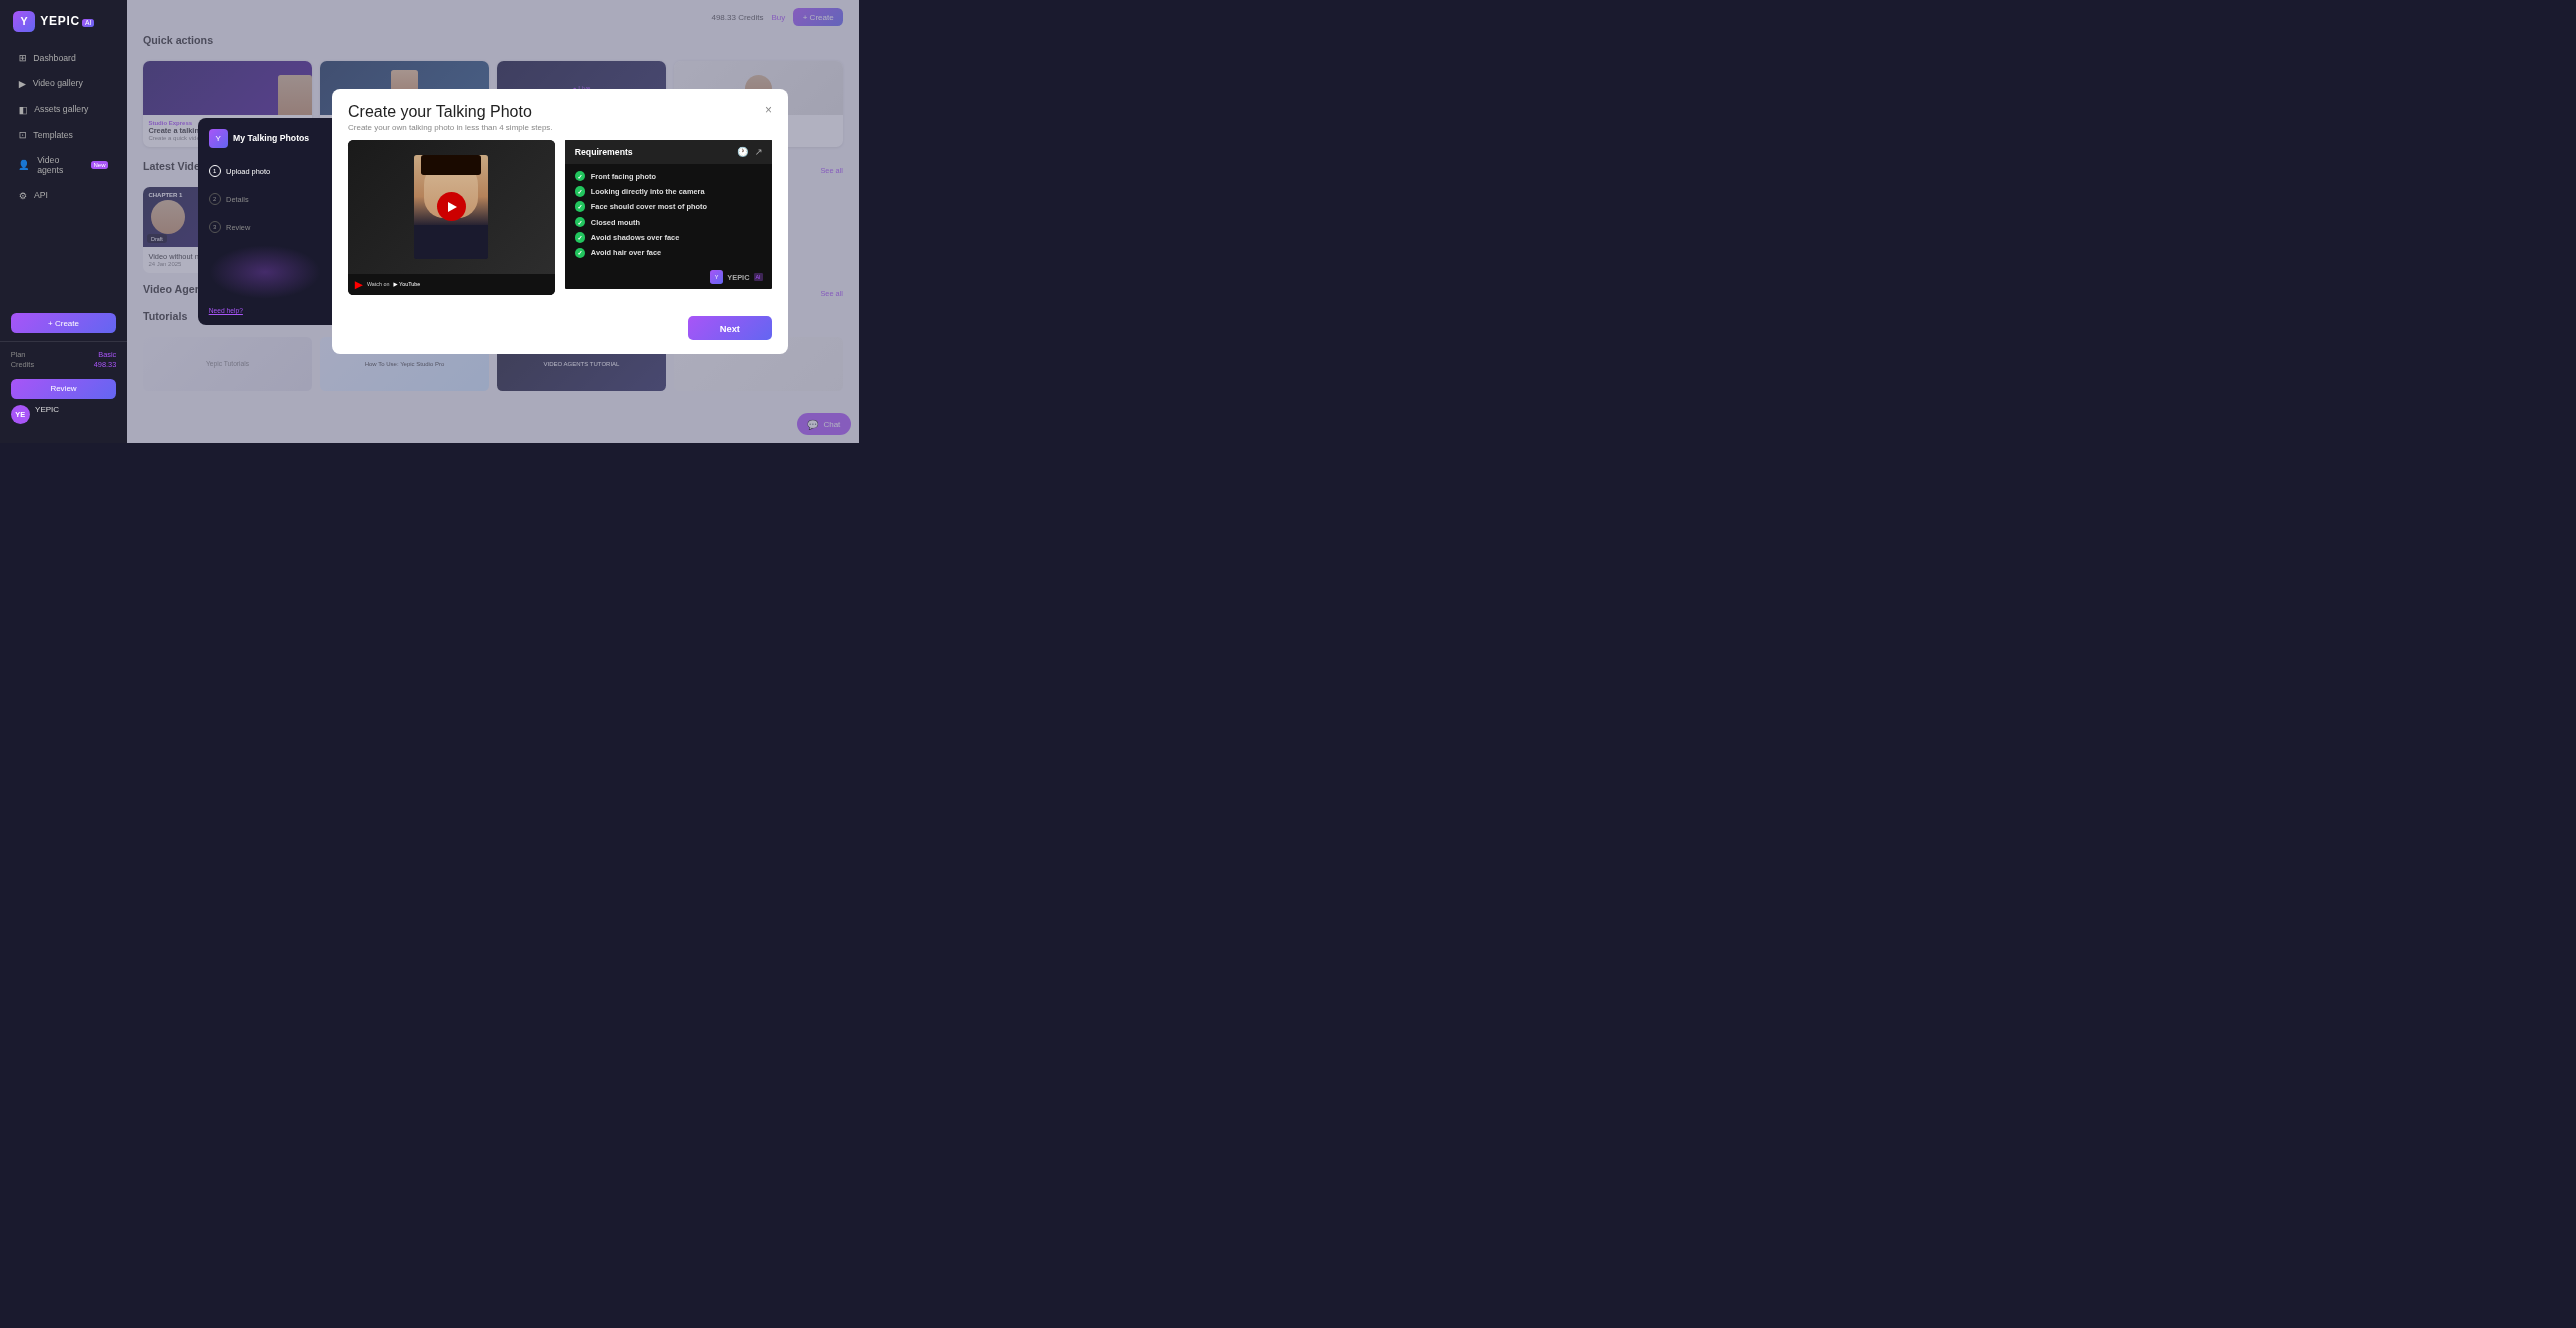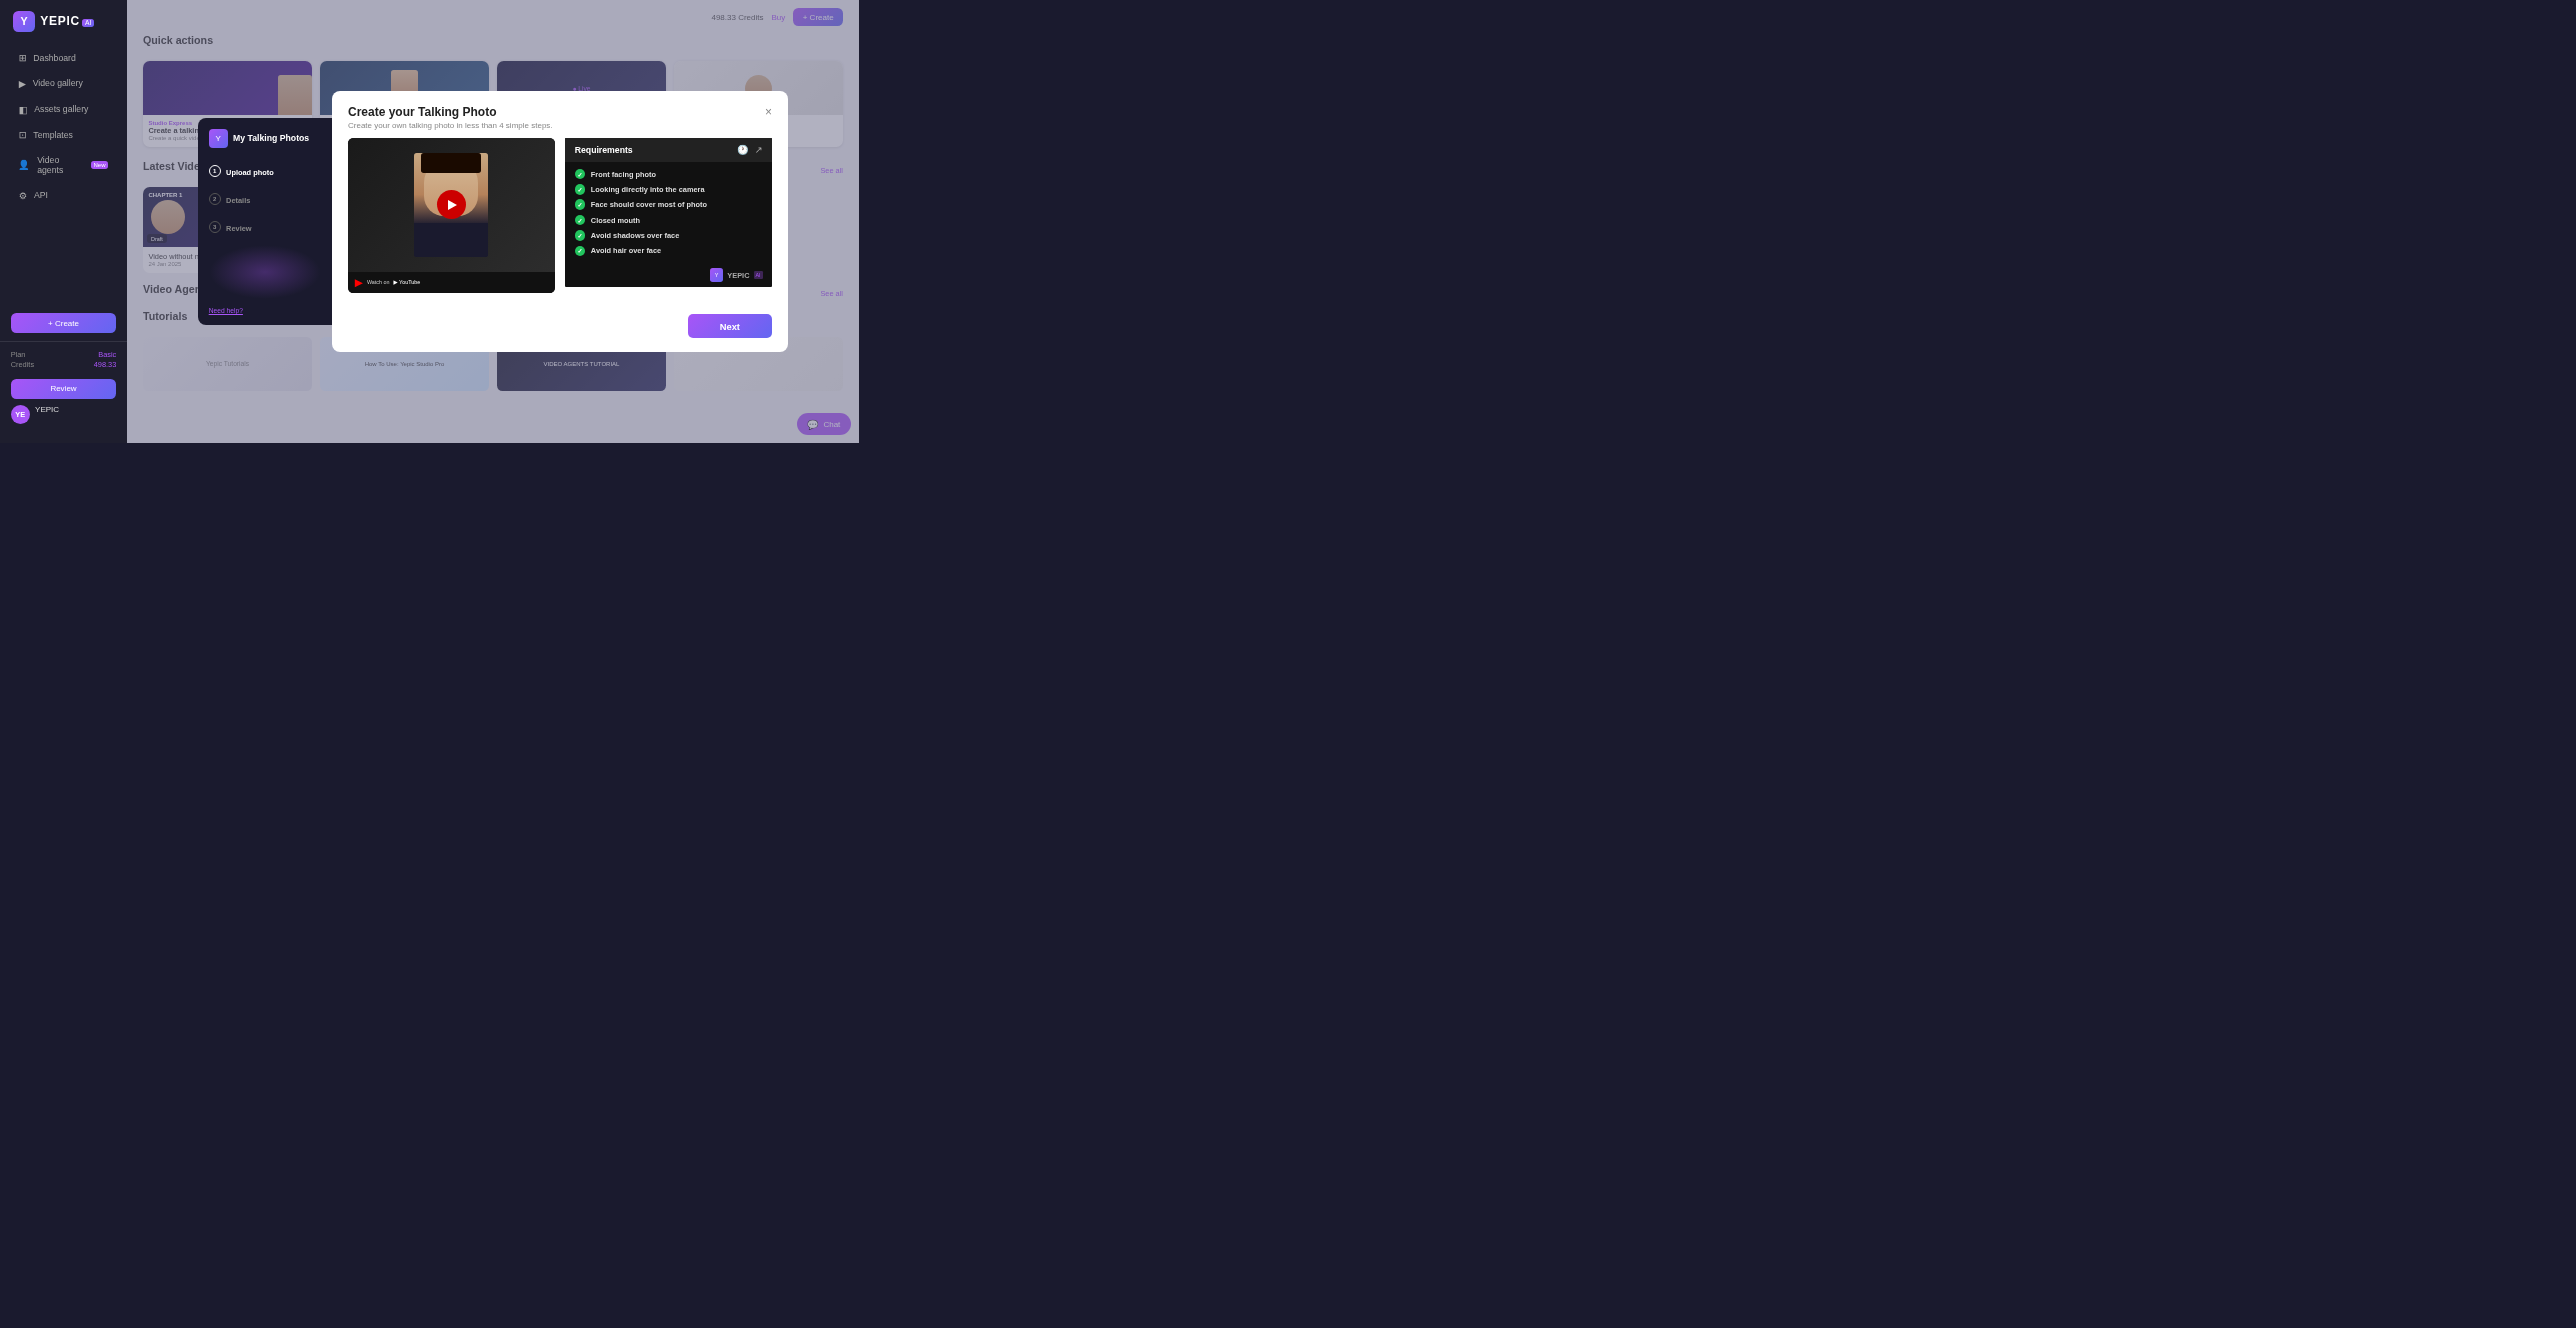--- a/index.html
+++ b/index.html
@@ -247,26 +247,25 @@
       border-radius: 4px;
       display: flex;
       align-items: center;
       justify-content: center;
       font-size: 8px;
       color: white;
     }
     .sp-logo-text { font-size: 8.7px; font-weight: 700; color: white; }
     .sp-step {
       display: flex;
-      align-items: flex-end;
+      align-items: center;
       gap: 5.4px;
       padding: 4px 0;
       font-size: 7.4px;
       color: #888;
-      font-weight: bold;
     }
     .sp-step.active { color: white; }
     .sp-step-num {
       width: 12px;
       height: 12px;
       border: 0.7px solid #555;
       border-radius: 50%;
       display: flex;
       align-items: center;
       justify-content: center;
@@ -299,22 +298,22 @@
       display: flex;
       flex-direction: column;
     }
     .modal-header {
       padding: 13.4px 16px 8px;
       display: flex;
       justify-content: space-between;
       align-items: flex-start;
     }
     .modal-title {
-      font-size: 12px;
-      font-weight: 700;
+      font-size: 16px;
+      font-weight: 400;
       color: #222;
       margin-bottom: 2px;
     }
     .modal-subtitle { font-size: 8px; color: #888; }
     .modal-close {
       background: none;
       border: none;
       font-size: 12px;
       color: #888;
       cursor: pointer;

